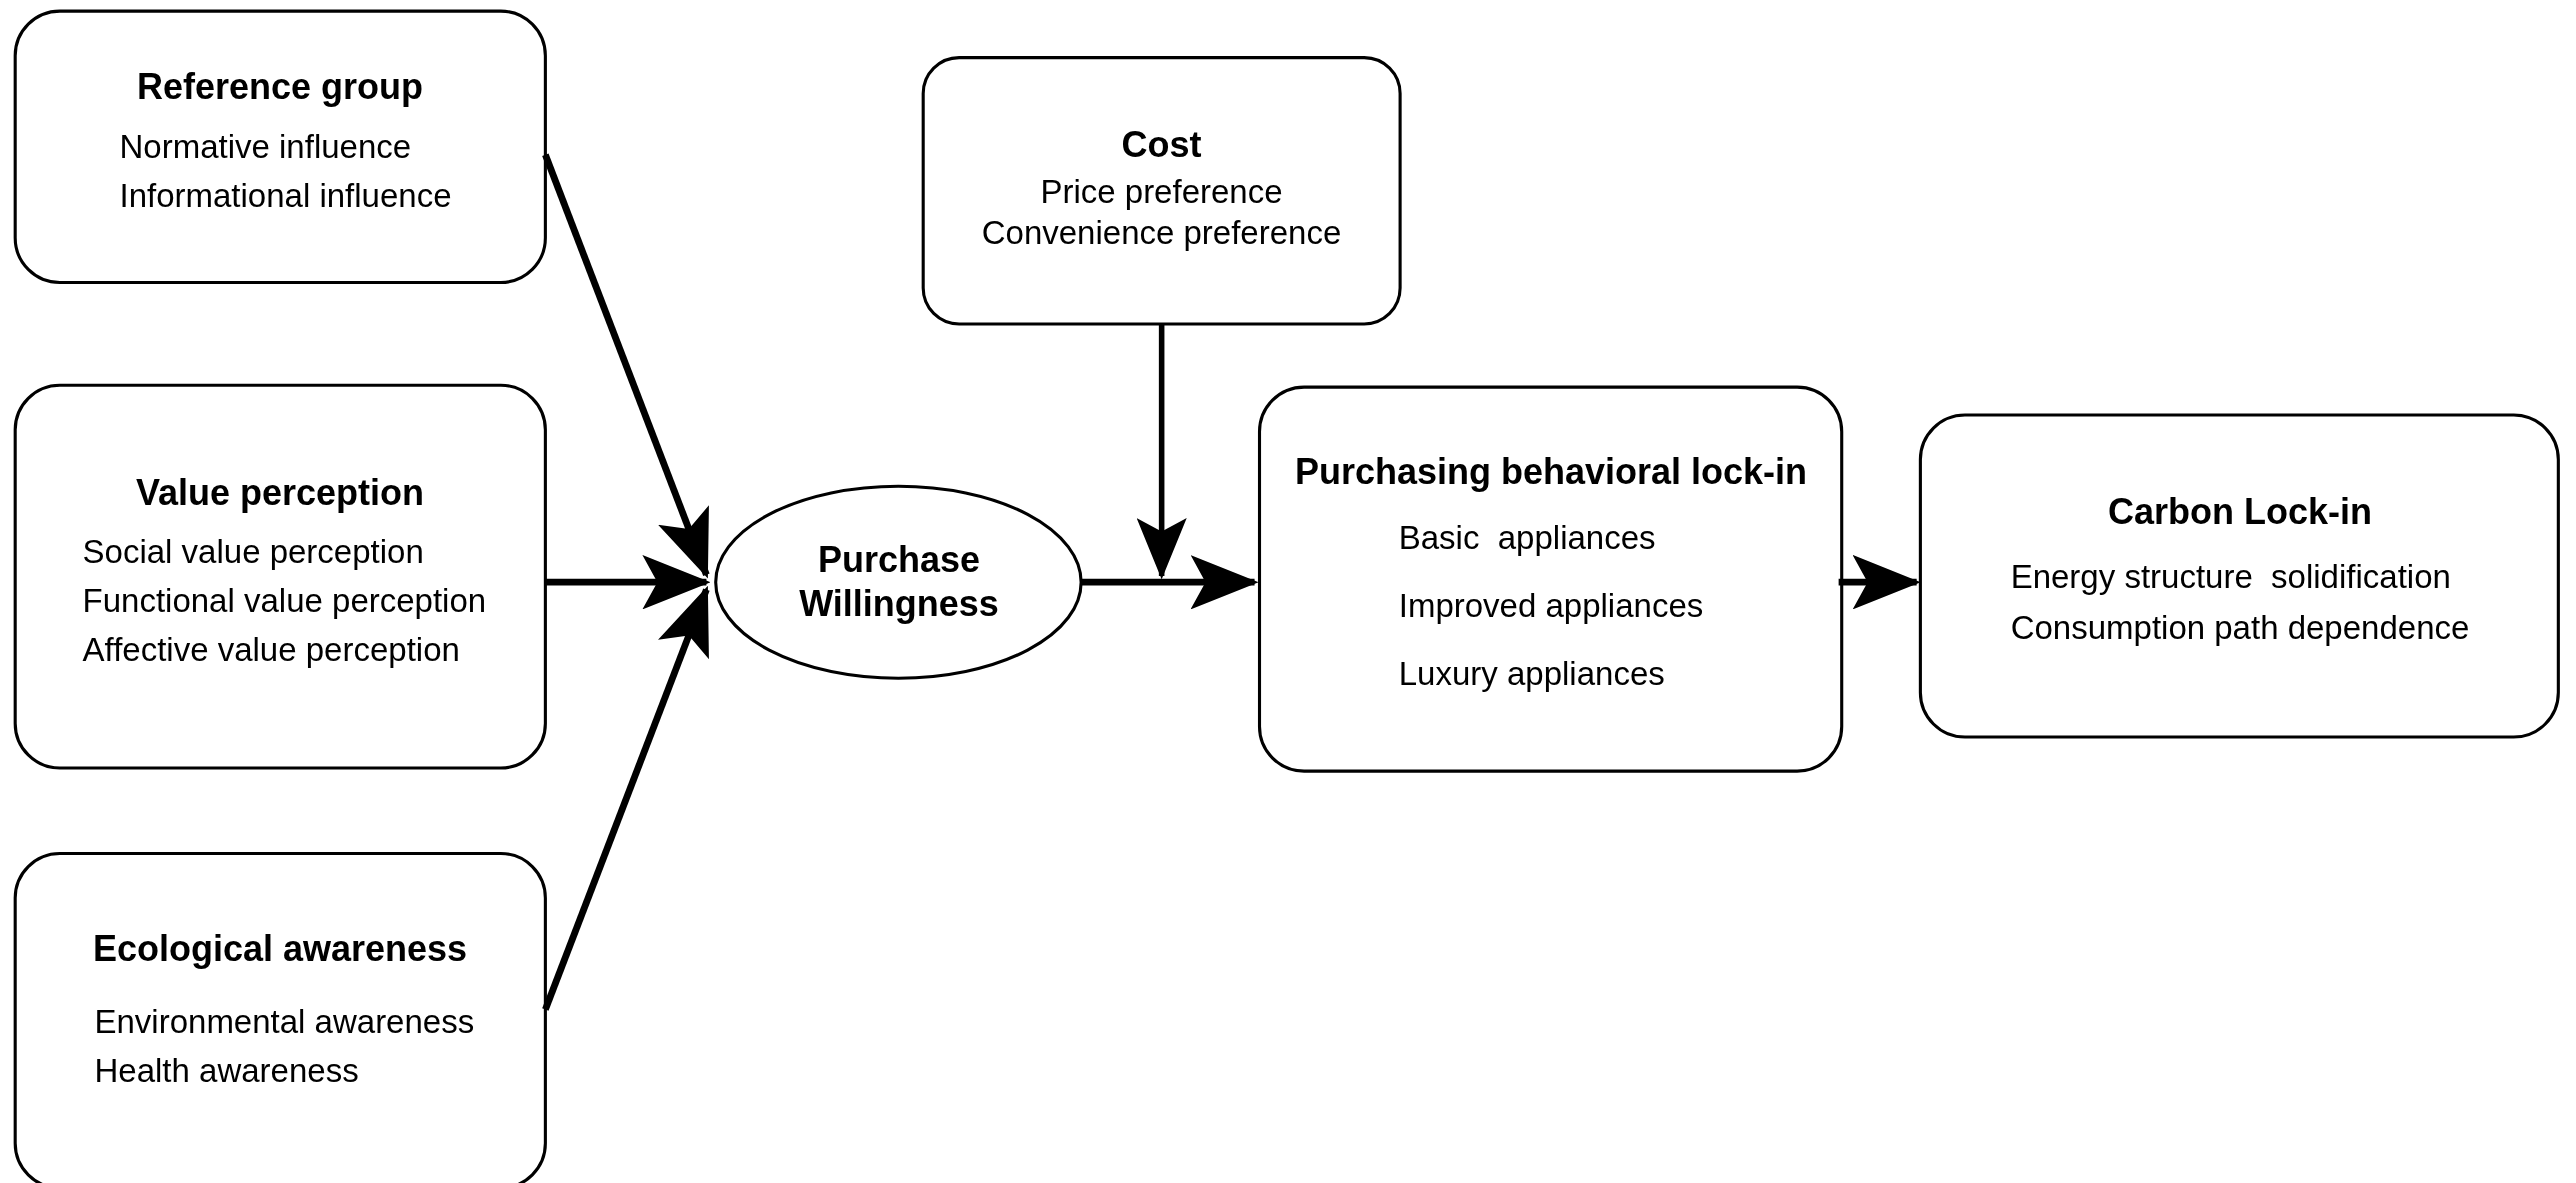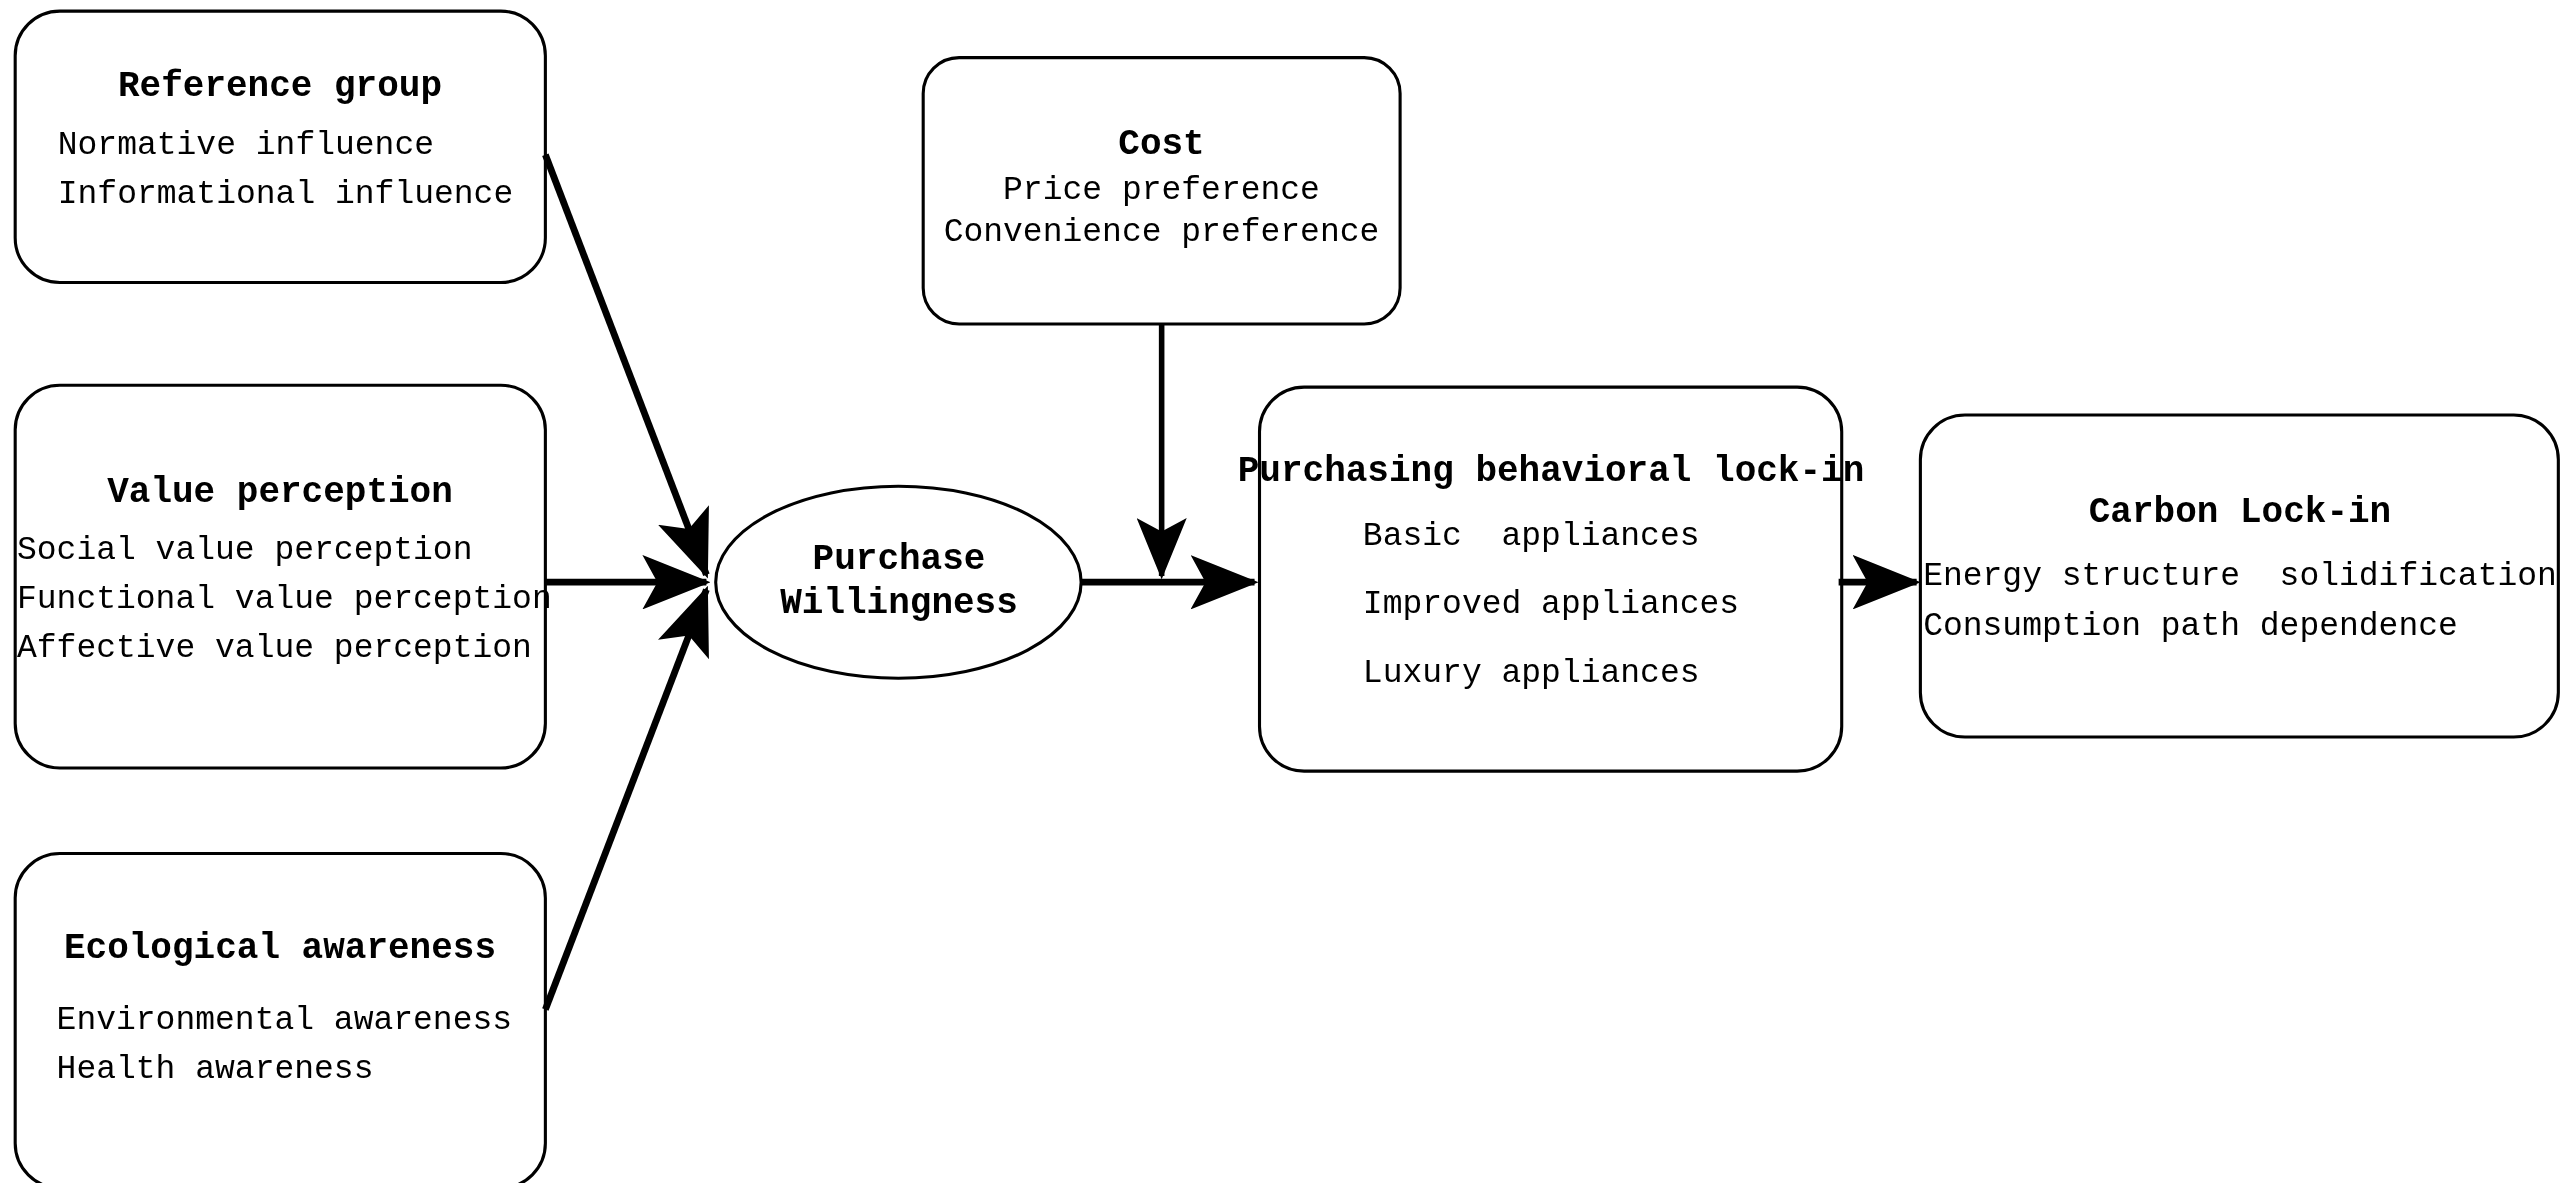--- a/index.html
+++ b/index.html
@@ -6,21 +6,21 @@
     margin: 0;
     padding: 0;
     background: #ffffff;
   }
   #canvas {
     position: relative;
     width: 2576px;
     height: 1183px;
     background: #ffffff;
     overflow: hidden;
-    font-family: Liberation Mono, monospace;
+    font-family: Liberation Sans, sans-serif;
   }
   #wire {
     position: absolute;
     left: 0; top: 0;
     width: 2576px;
     height: 1183px;
   }
   .node {
     position: absolute;
     box-sizing: border-box;

